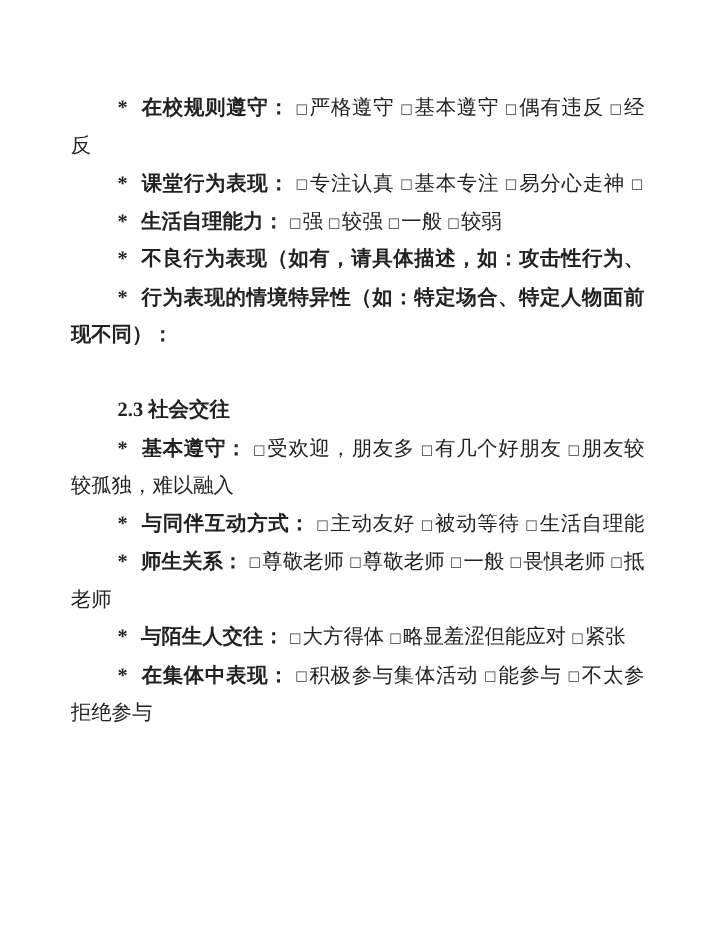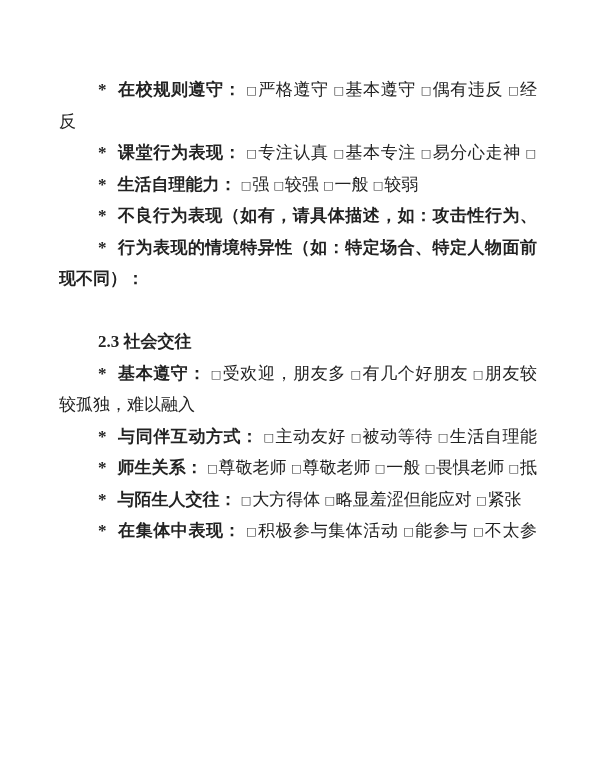--- a/index.html
+++ b/index.html
@@ -66,16 +66,18 @@
       <div class="line indent"><span class="bullet">*</span><span class="b">生活自理能力：</span><span class="r"> </span><span class="cb">□</span><span class="r">强 </span><span class="cb">□</span><span class="r">较强 </span><span class="cb">□</span><span class="r">一般 </span><span class="cb">□</span><span class="r">较弱</span></div>
       <div class="line indent justify"><span class="bullet">*</span><span class="b">不良行为表现（如有，请具体描述，如：攻击性行为、说</span></div>
       <div class="line indent justify"><span class="bullet">*</span><span class="b">行为表现的情境特异性（如：特定场合、特定人物面前表</span></div>
       <div class="line"><span class="b">现不同）：</span></div>
       <div class="line spacer"></div>
       <div class="line indent"><span class="b">2.3 社会交往</span></div>
       <div class="line indent justify"><span class="bullet">*</span><span class="b">基本遵守：</span><span class="r"> </span><span class="cb">□</span><span class="r">受欢迎，朋友多 </span><span class="cb">□</span><span class="r">有几个好朋友 </span><span class="cb">□</span><span class="r">朋友较少 </span></div>
       <div class="line"><span class="r">较孤独，难以融入</span></div>
       <div class="line indent justify"><span class="bullet">*</span><span class="b">与同伴互动方式：</span><span class="r"> </span><span class="cb">□</span><span class="r">主动友好 </span><span class="cb">□</span><span class="r">被动等待 </span><span class="cb">□</span><span class="r">生活自理能力 </span></div>
       <div class="line indent justify"><span class="bullet">*</span><span class="b">师生关系：</span><span class="r"> </span><span class="cb">□</span><span class="r">尊敬老师 </span><span class="cb">□</span><span class="r">尊敬老师 </span><span class="cb">□</span><span class="r">一般 </span><span class="cb">□</span><span class="r">畏惧老师 </span><span class="cb">□</span><span class="r">抵触</span></div>
+      <div class="line"><span class="r">老师</span></div>
       <div class="line indent"><span class="bullet">*</span><span class="b">与陌生人交往：</span><span class="r"> </span><span class="cb">□</span><span class="r">大方得体 </span><span class="cb">□</span><span class="r">略显羞涩但能应对 </span><span class="cb">□</span><span class="r">紧张回避</span></div>
       <div class="line indent justify"><span class="bullet">*</span><span class="b">在集体中表现：</span><span class="r"> </span><span class="cb">□</span><span class="r">积极参与集体活动 </span><span class="cb">□</span><span class="r">能参与 </span><span class="cb">□</span><span class="r">不太参与 </span></div>
+      <div class="line"><span class="r">拒绝参与</span></div>
     </div>
 </div>
 
 </body></html>

